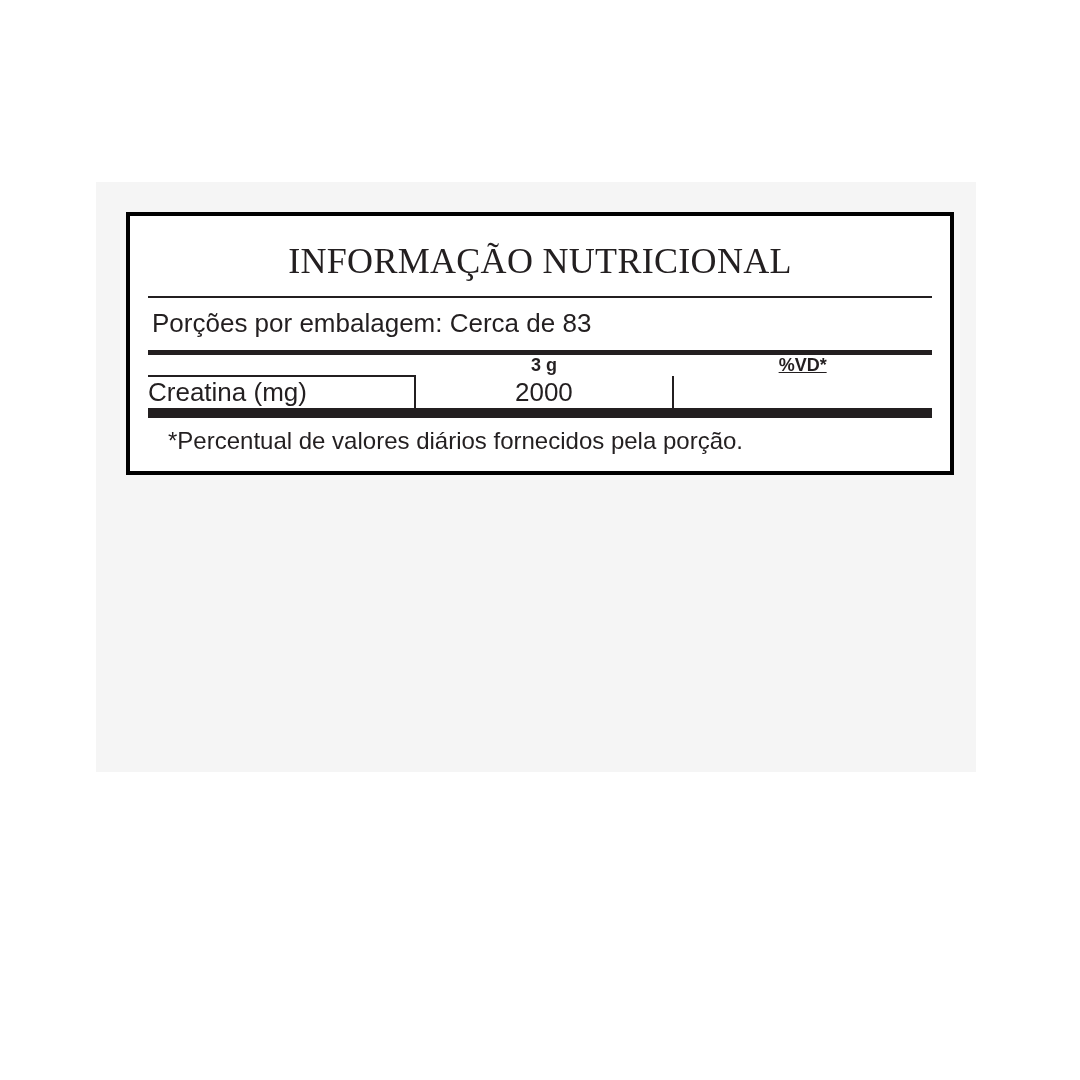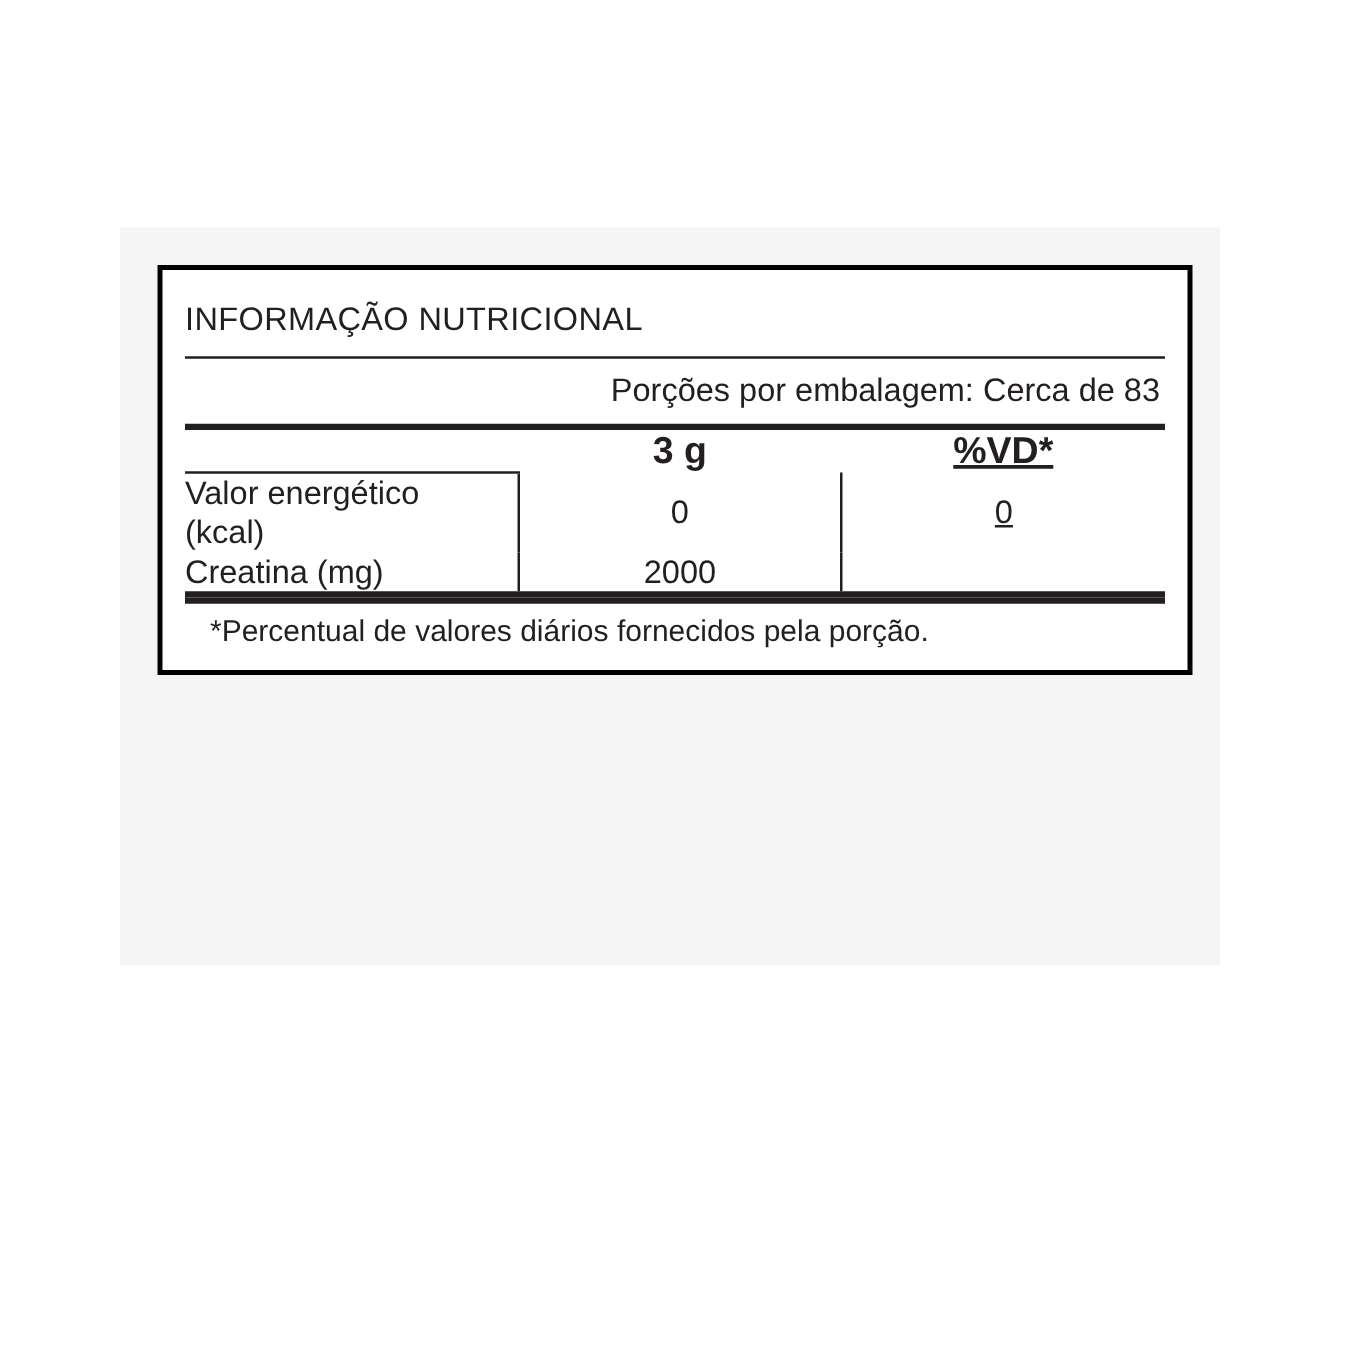--- a/index.html
+++ b/index.html
@@ -37,62 +37,62 @@
     left: 126px;
     top: 212px;
     width: 828px;
     box-sizing: border-box;
     background: #ffffff;
     border: 4px solid #000000;
     padding: 10px 18px 10px 18px;
   }
 
   .title {
-    text-align: left;
-    font-size: 26px;
+    text-align: center;
+    font-size: 36px;
     font-weight: 400;
     letter-spacing: 0.3px;
     padding: 14px 0 14px 0;
     color: #231f20;
-    font-family: Liberation Sans, sans-serif;
+    font-family: Liberation Serif, serif;
   }
 
   .rule-thin {
     height: 2px;
     background: #231f20;
     width: 100%;
   }
   .rule-thick {
     height: 5px;
     background: #231f20;
     width: 100%;
   }
 
   .servings {
     font-size: 26px;
     line-height: 1.28;
     padding: 9px 4px 10px 4px;
     color: #231f20;
     font-family: "Liberation Sans", sans-serif;
   }
-  .servings div { white-space: nowrap; text-align: right; }
+  .servings div { white-space: nowrap; }
 
   table.nut {
     width: 100%;
     border-collapse: collapse;
     font-family: "Liberation Sans", sans-serif;
     color: #231f20;
   }
   table.nut td, table.nut th {
     border: 0;
     padding: 0;
   }
 
   .hdr-row th {
-    font-size: 30px;
+    font-size: 18px;
     font-weight: 700;
     text-align: center;
     padding: 8px 0 9px 0;
     border-bottom: 2px solid #231f20;
   }
   .hdr-row th.blank {
     border-bottom: 2px solid #231f20;
   }
 
   .col-name { width: 34%; text-align: left; }
@@ -152,28 +152,20 @@
 
     <table class="nut">
       <thead>
         <tr class="hdr-row">
           <th class="col-name blank"></th>
           <th class="col-amt">3 g</th>
           <th class="col-vd">%VD*</th>
         </tr>
       </thead>
       <tbody>
-        <tr class="data-row">
-          <td class="col-name">
-            <span>Valor energético</span><br>
-            <span>(kcal)</span>
-          </td>
-          <td class="col-amt">0</td>
-          <td class="col-vd">0</td>
-        </tr>
         <tr class="data-row row-last">
           <td class="col-name">Creatina (mg)</td>
           <td class="col-amt">2000</td>
           <td class="col-vd"></td>
         </tr>
       </tbody>
     </table>
 
     <div class="rule-thick"></div>
 

